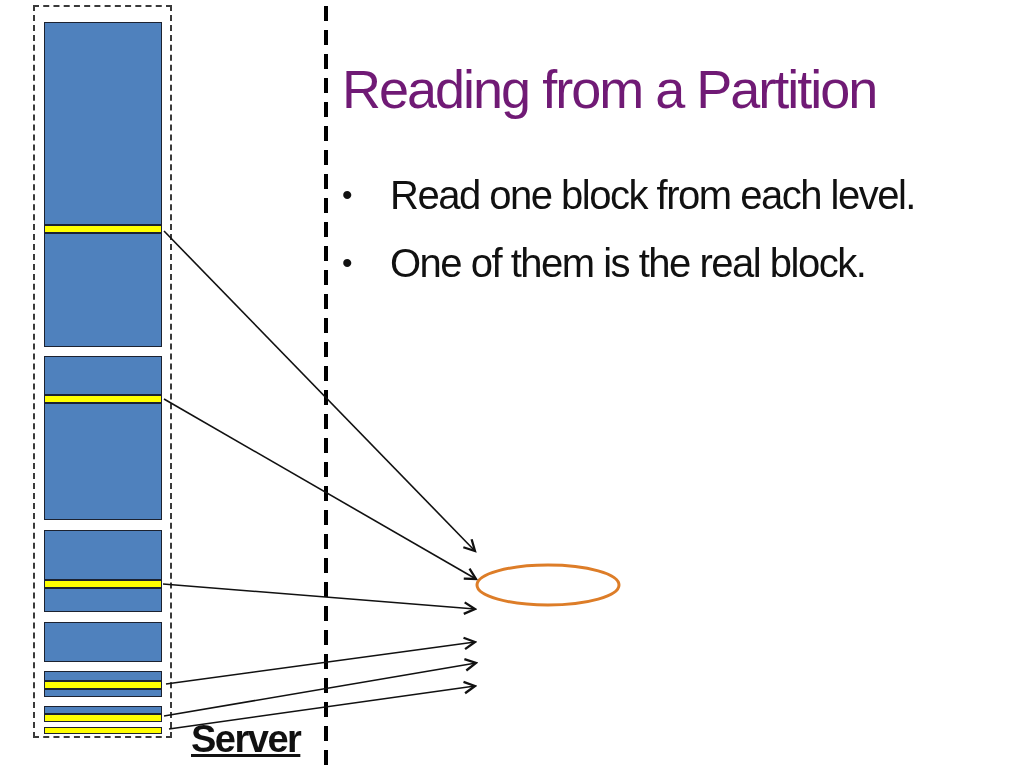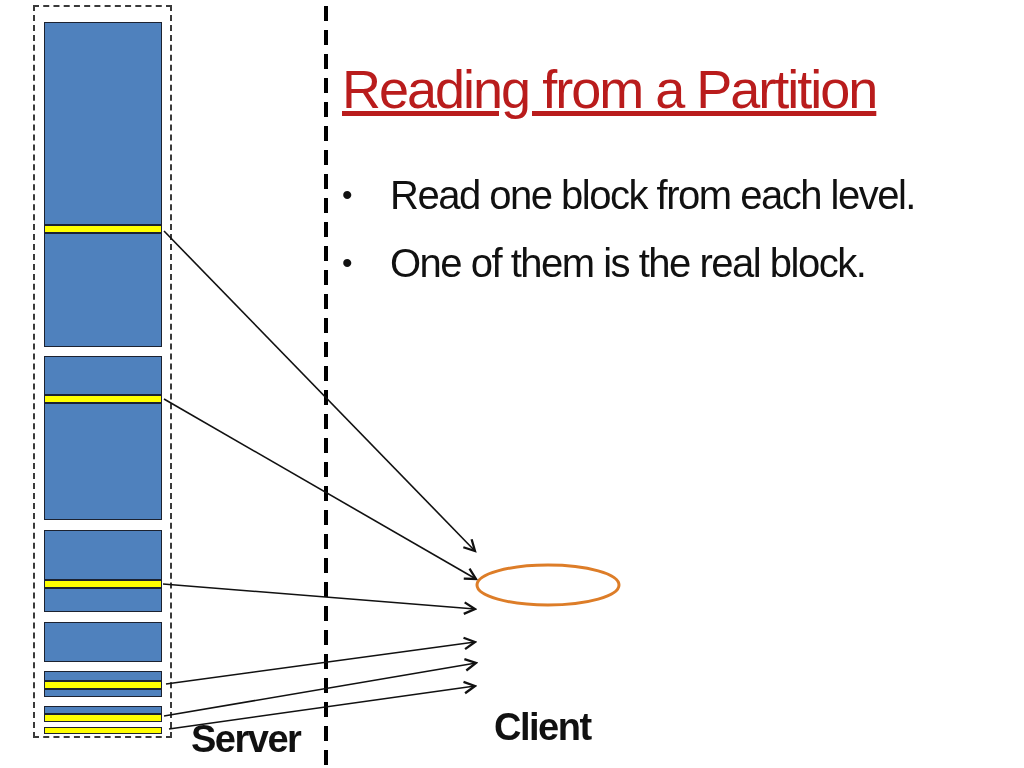--- a/index.html
+++ b/index.html
@@ -56,23 +56,22 @@
     pointer-events: none;
   }
 
   #title {
     position: absolute;
     left: 342px;
     top: 60px;
     font-size: 54px;
     letter-spacing: -2px;
     line-height: 1.1;
-    color: #b91c1c;
+    color: #701a75;
     white-space: nowrap;
-    text-decoration: underline;
   }
 
   .bullet-row {
     position: absolute;
     left: 342px;
     display: flex;
     align-items: flex-start;
     color: #111111;
     white-space: nowrap;
   }
@@ -91,20 +90,21 @@
     margin-left: 8px;
   }
 
   .side-label {
     position: absolute;
     font-weight: 700;
     font-size: 38px;
     letter-spacing: -1.5px;
     color: #111111;
     white-space: nowrap;
+    text-decoration: underline;
   }
   #server-label { left: 191px; top: 718px; }
   #client-label { left: 494px; top: 706px; }
 </style>
 </head>
 <body>
 
 <div id="slide">
 
   <div id="partition-box"></div>
@@ -149,15 +149,14 @@
   <div id="bullet-row-1" class="bullet-row">
     <span class="bullet-dot">•</span>
     <span class="bullet-text">Read one block from each level.</span>
   </div>
   <div id="bullet-row-2" class="bullet-row">
     <span class="bullet-dot">•</span>
     <span class="bullet-text">One of them is the real block.</span>
   </div>
 
   <div id="server-label" class="side-label">Server</div>
-  <div id="client-label" class="side-label">Client</div>
 
 </div>
 
 </body></html>

